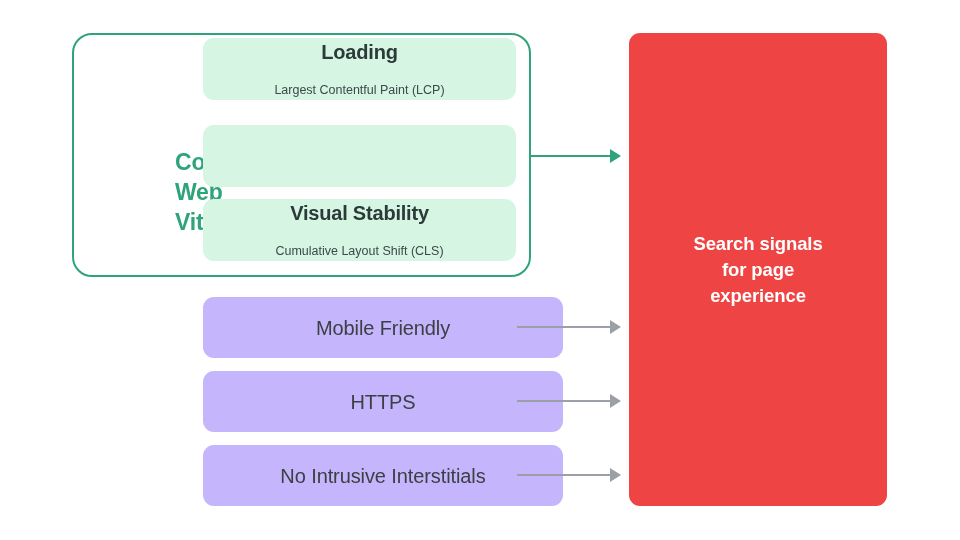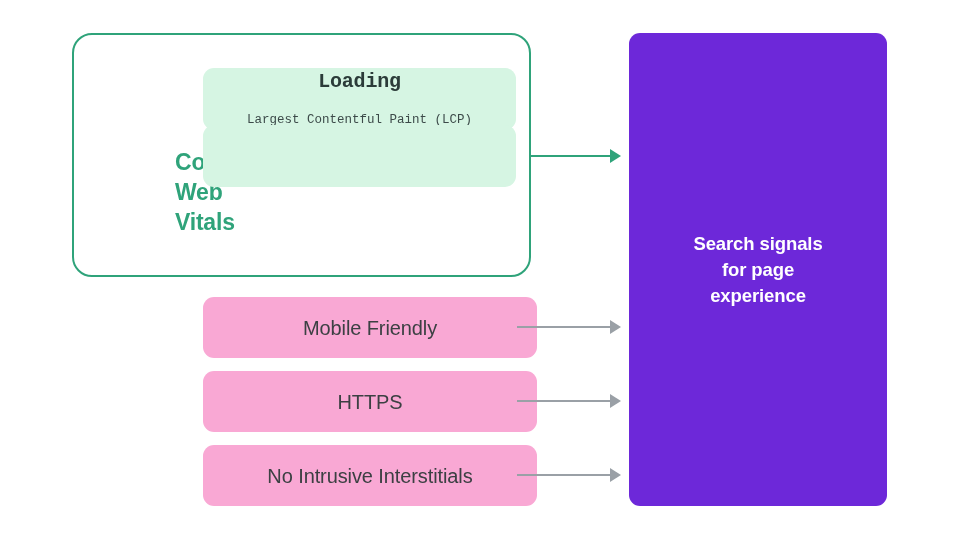--- a/index.html
+++ b/index.html
@@ -54,31 +54,31 @@
     font-weight:bold;
     line-height:24px;
     letter-spacing:-0.2px;
   }
   .metric-sub{
     color:#3c4a49;
     font-size:12.5px;
     line-height:17px;
     margin-top:18px;
   }
-  #metric-loading{ top:68px;font-family:Liberation Mono, monospace; }
+  #metric-loading{ top:38px; }
   #metric-interactivity{ top:125px; }
   #metric-visual-stability{ top:199px; }
 
   
   .signal{
     position:absolute;
     left:203px;
-    width:334px;
+    width:360px;
     height:61px;
-    background:#f9a8d4;
+    background:#c4b5fd;
     border-radius:11px;
     display:flex;
     align-items:center;
     justify-content:center;
   }
   .signal-label{
     color:#3c4043;
     font-size:20px;
     line-height:24px;
     letter-spacing:-0.1px;
@@ -121,21 +121,21 @@
 
   #arrow-no-intrusive-interstitials{ left:517px; top:468px; width:104px; }
   #arrow-no-intrusive-interstitials .shaft{ width:93px; }
   #arrow-no-intrusive-interstitials .head{ left:93px; }
 
   
   .outcome{
     position:absolute;
     left:629px; top:33px;
     width:258px; height:473px;
-    background:#6d28d9;
+    background:#ef4444;
     border-radius:11px;
     display:flex;
     align-items:center;
     justify-content:center;
   }
   .outcome-text{
     color:#ffffff;
     font-size:18.5px;
     font-weight:bold;
     line-height:26px;
@@ -161,20 +161,24 @@
   </div>
 
   <div class="metric" id="metric-loading">
     <div class="metric-title">Loading</div>
     <div class="metric-sub">Largest Contentful Paint (LCP)</div>
   </div>
 
   <div class="metric" id="metric-interactivity">
   </div>
 
+  <div class="metric" id="metric-visual-stability">
+    <div class="metric-title">Visual Stability</div>
+    <div class="metric-sub">Cumulative Layout Shift (CLS)</div>
+  </div>
 
   <div class="signal" id="signal-mobile-friendly">
     <div class="signal-label">Mobile Friendly</div>
   </div>
 
   <div class="signal" id="signal-no-intrusive-interstitials">
     <div class="signal-label">No Intrusive Interstitials</div>
   </div>
 
   <div class="signal" id="signal-https">

